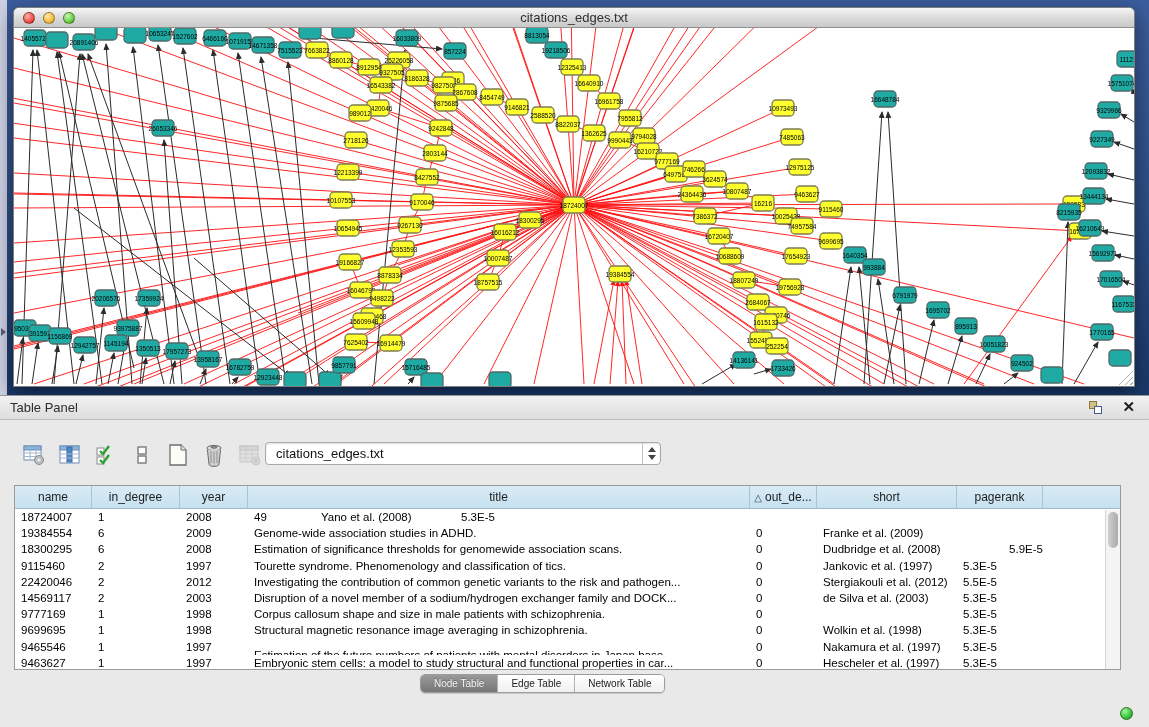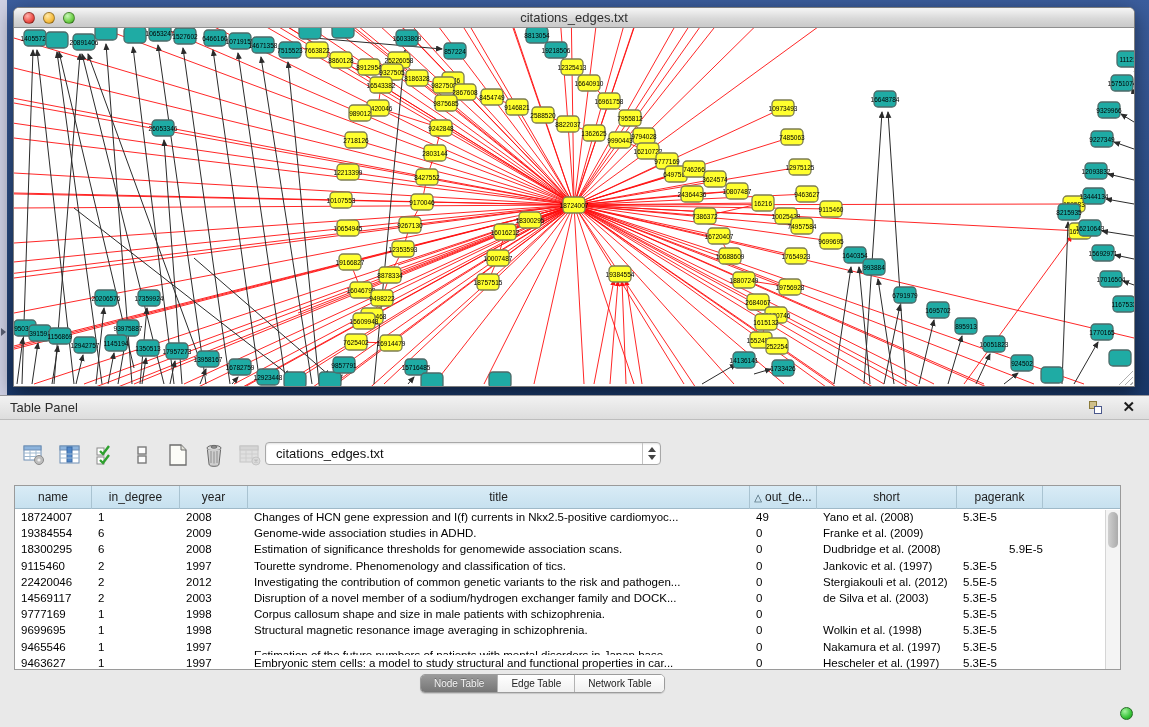--- a/index.html
+++ b/index.html
@@ -766,21 +766,20 @@
         <div class="th" style="width: 67px;"><span class="sortglyph">△</span>out_de...</div>
         <div class="th" style="width: 140px;">short</div>
         <div class="th" style="width: 86px;">pagerank</div>
         <div class="th fill"></div>
       </div>
     <div id="tbody">
         <div class="trow">
           <div class="td" style="width: 77px;">18724007</div>
           <div class="td" style="width: 88px;">1</div>
           <div class="td" style="width: 68px;">2008</div>
-          <div class="td" style="width: 502px;">Changes of HCN gene expression and I(f) currents in Nkx2.5-positive cardiomyoc...</div>
           <div class="td" style="width: 67px;">49</div>
           <div class="td" style="width: 140px;">Yano et al. (2008)</div>
           <div class="td" style="width: 86px;">5.3E-5</div>
         </div>
         <div class="trow">
           <div class="td" style="width: 77px;">19384554</div>
           <div class="td" style="width: 88px;">6</div>
           <div class="td" style="width: 68px;">2009</div>
           <div class="td" style="width: 502px;">Genome-wide association studies in ADHD.</div>
           <div class="td" style="width: 67px;">0</div>

